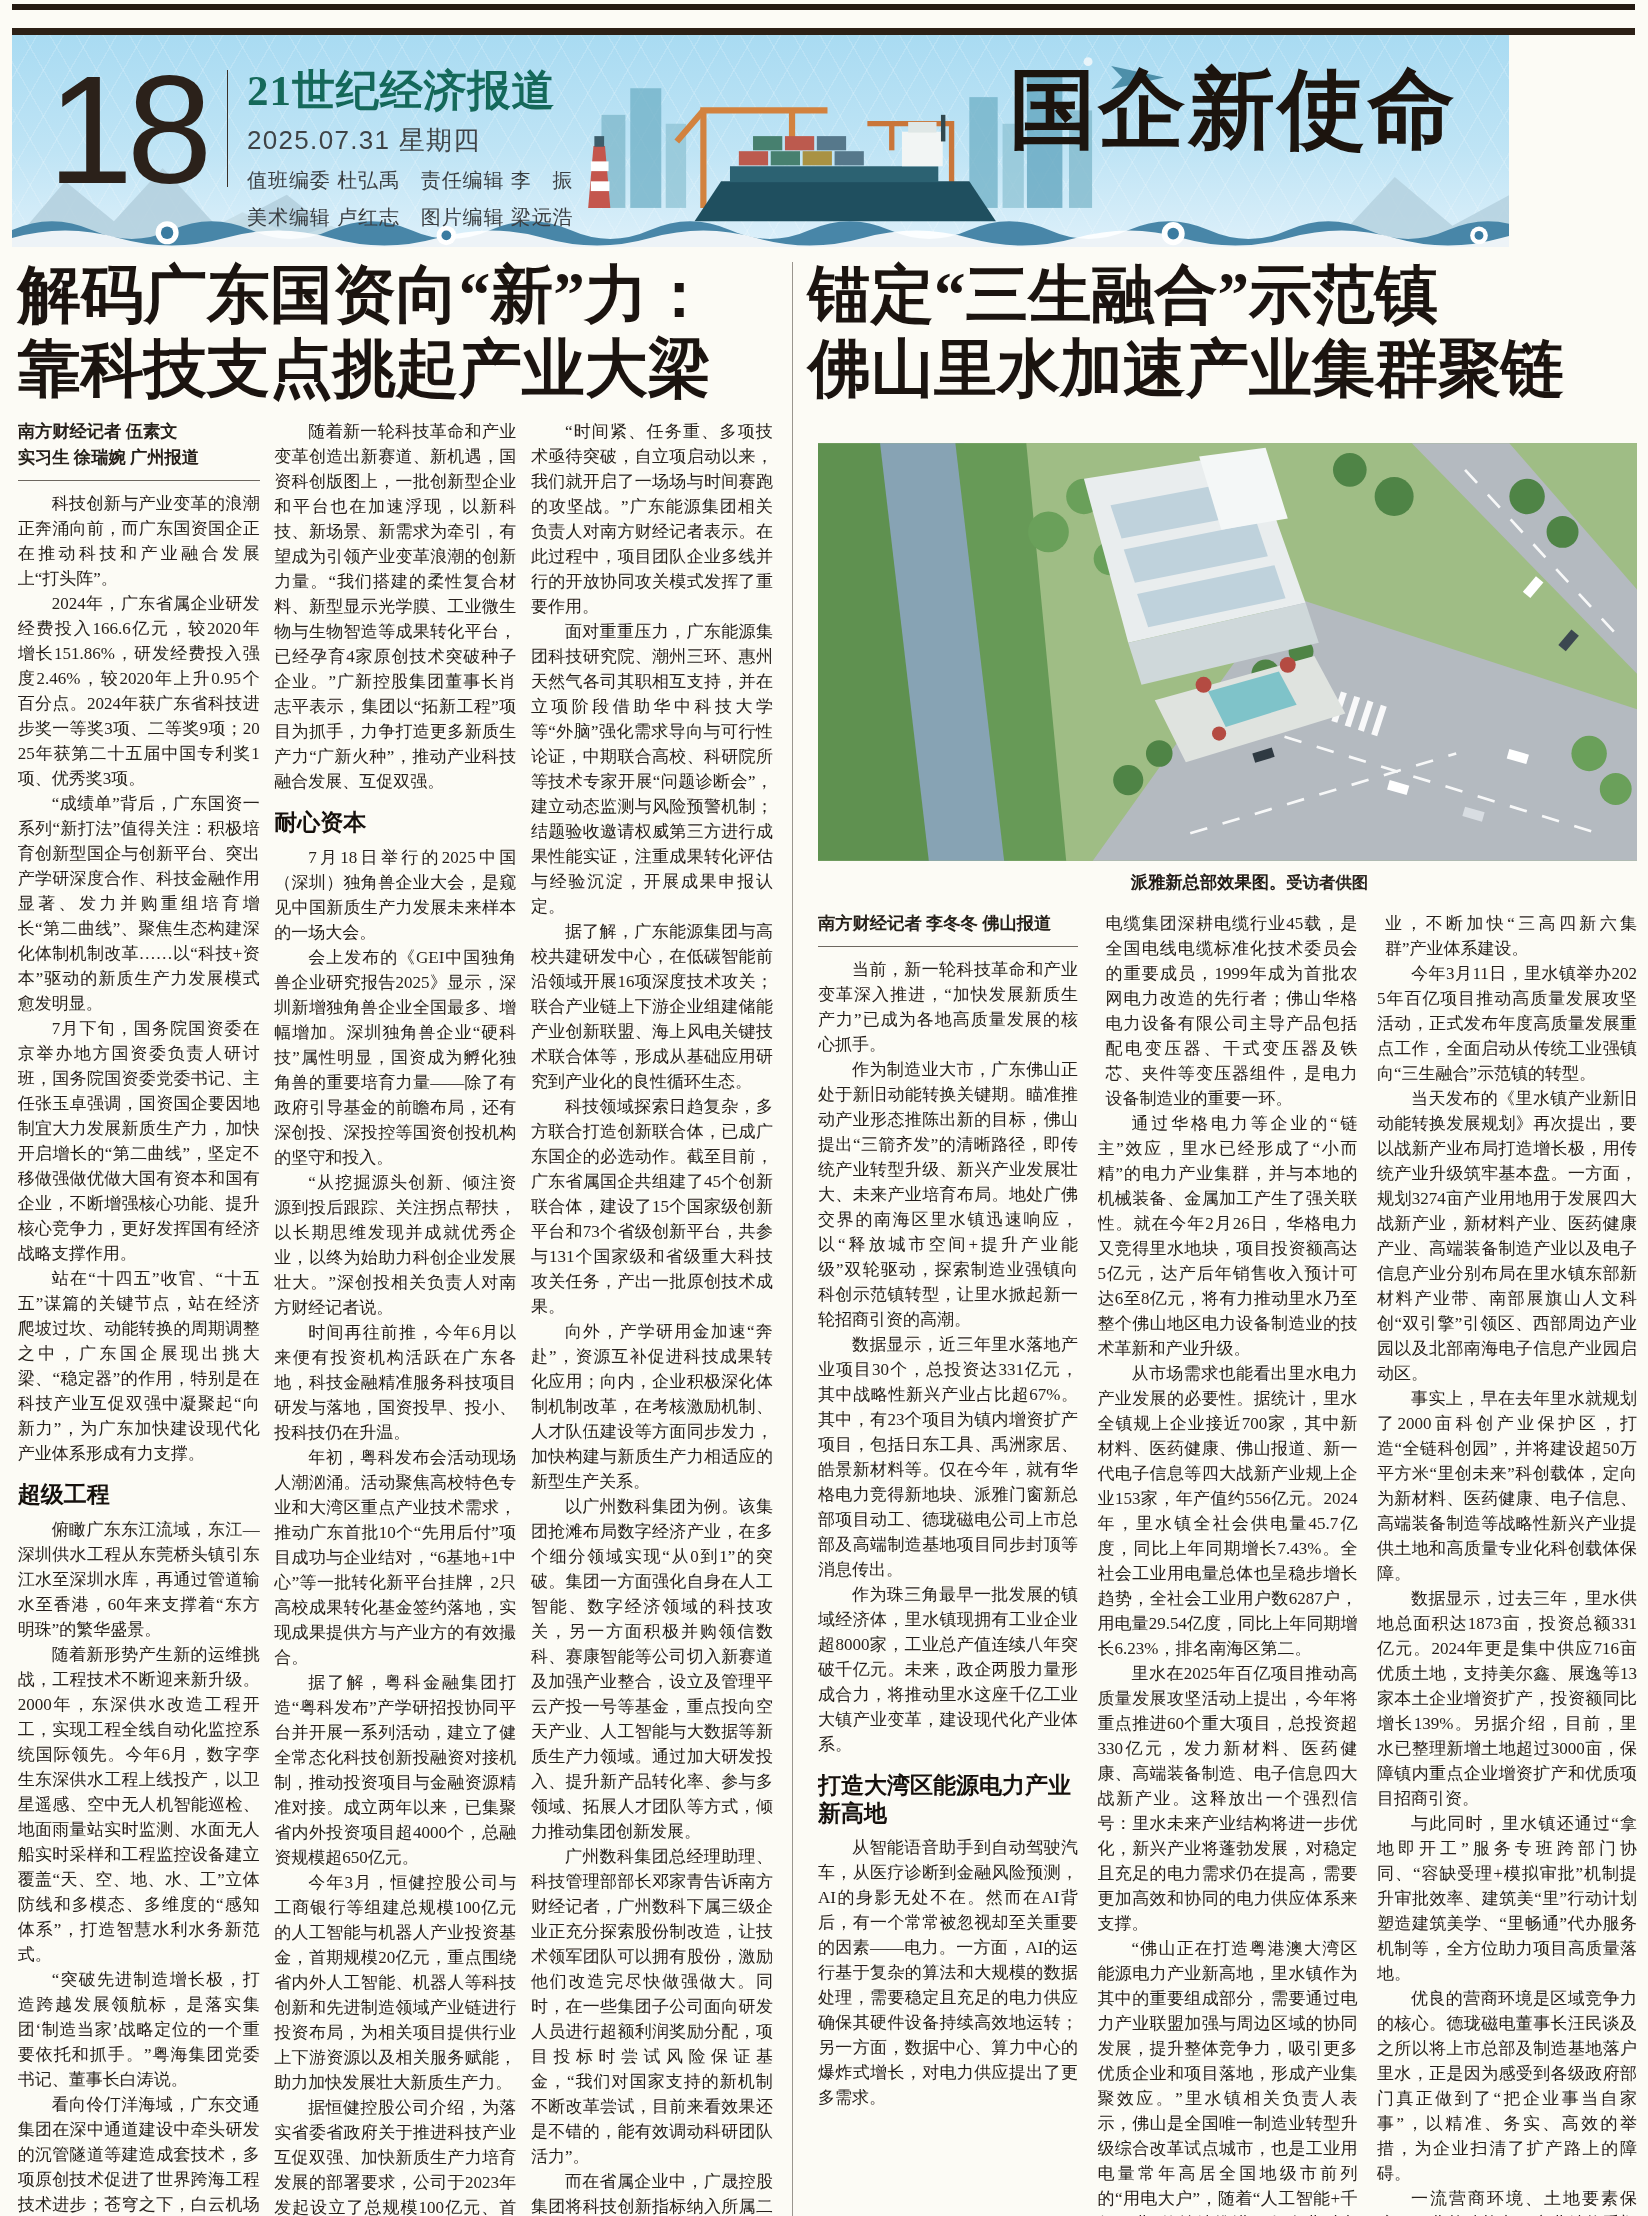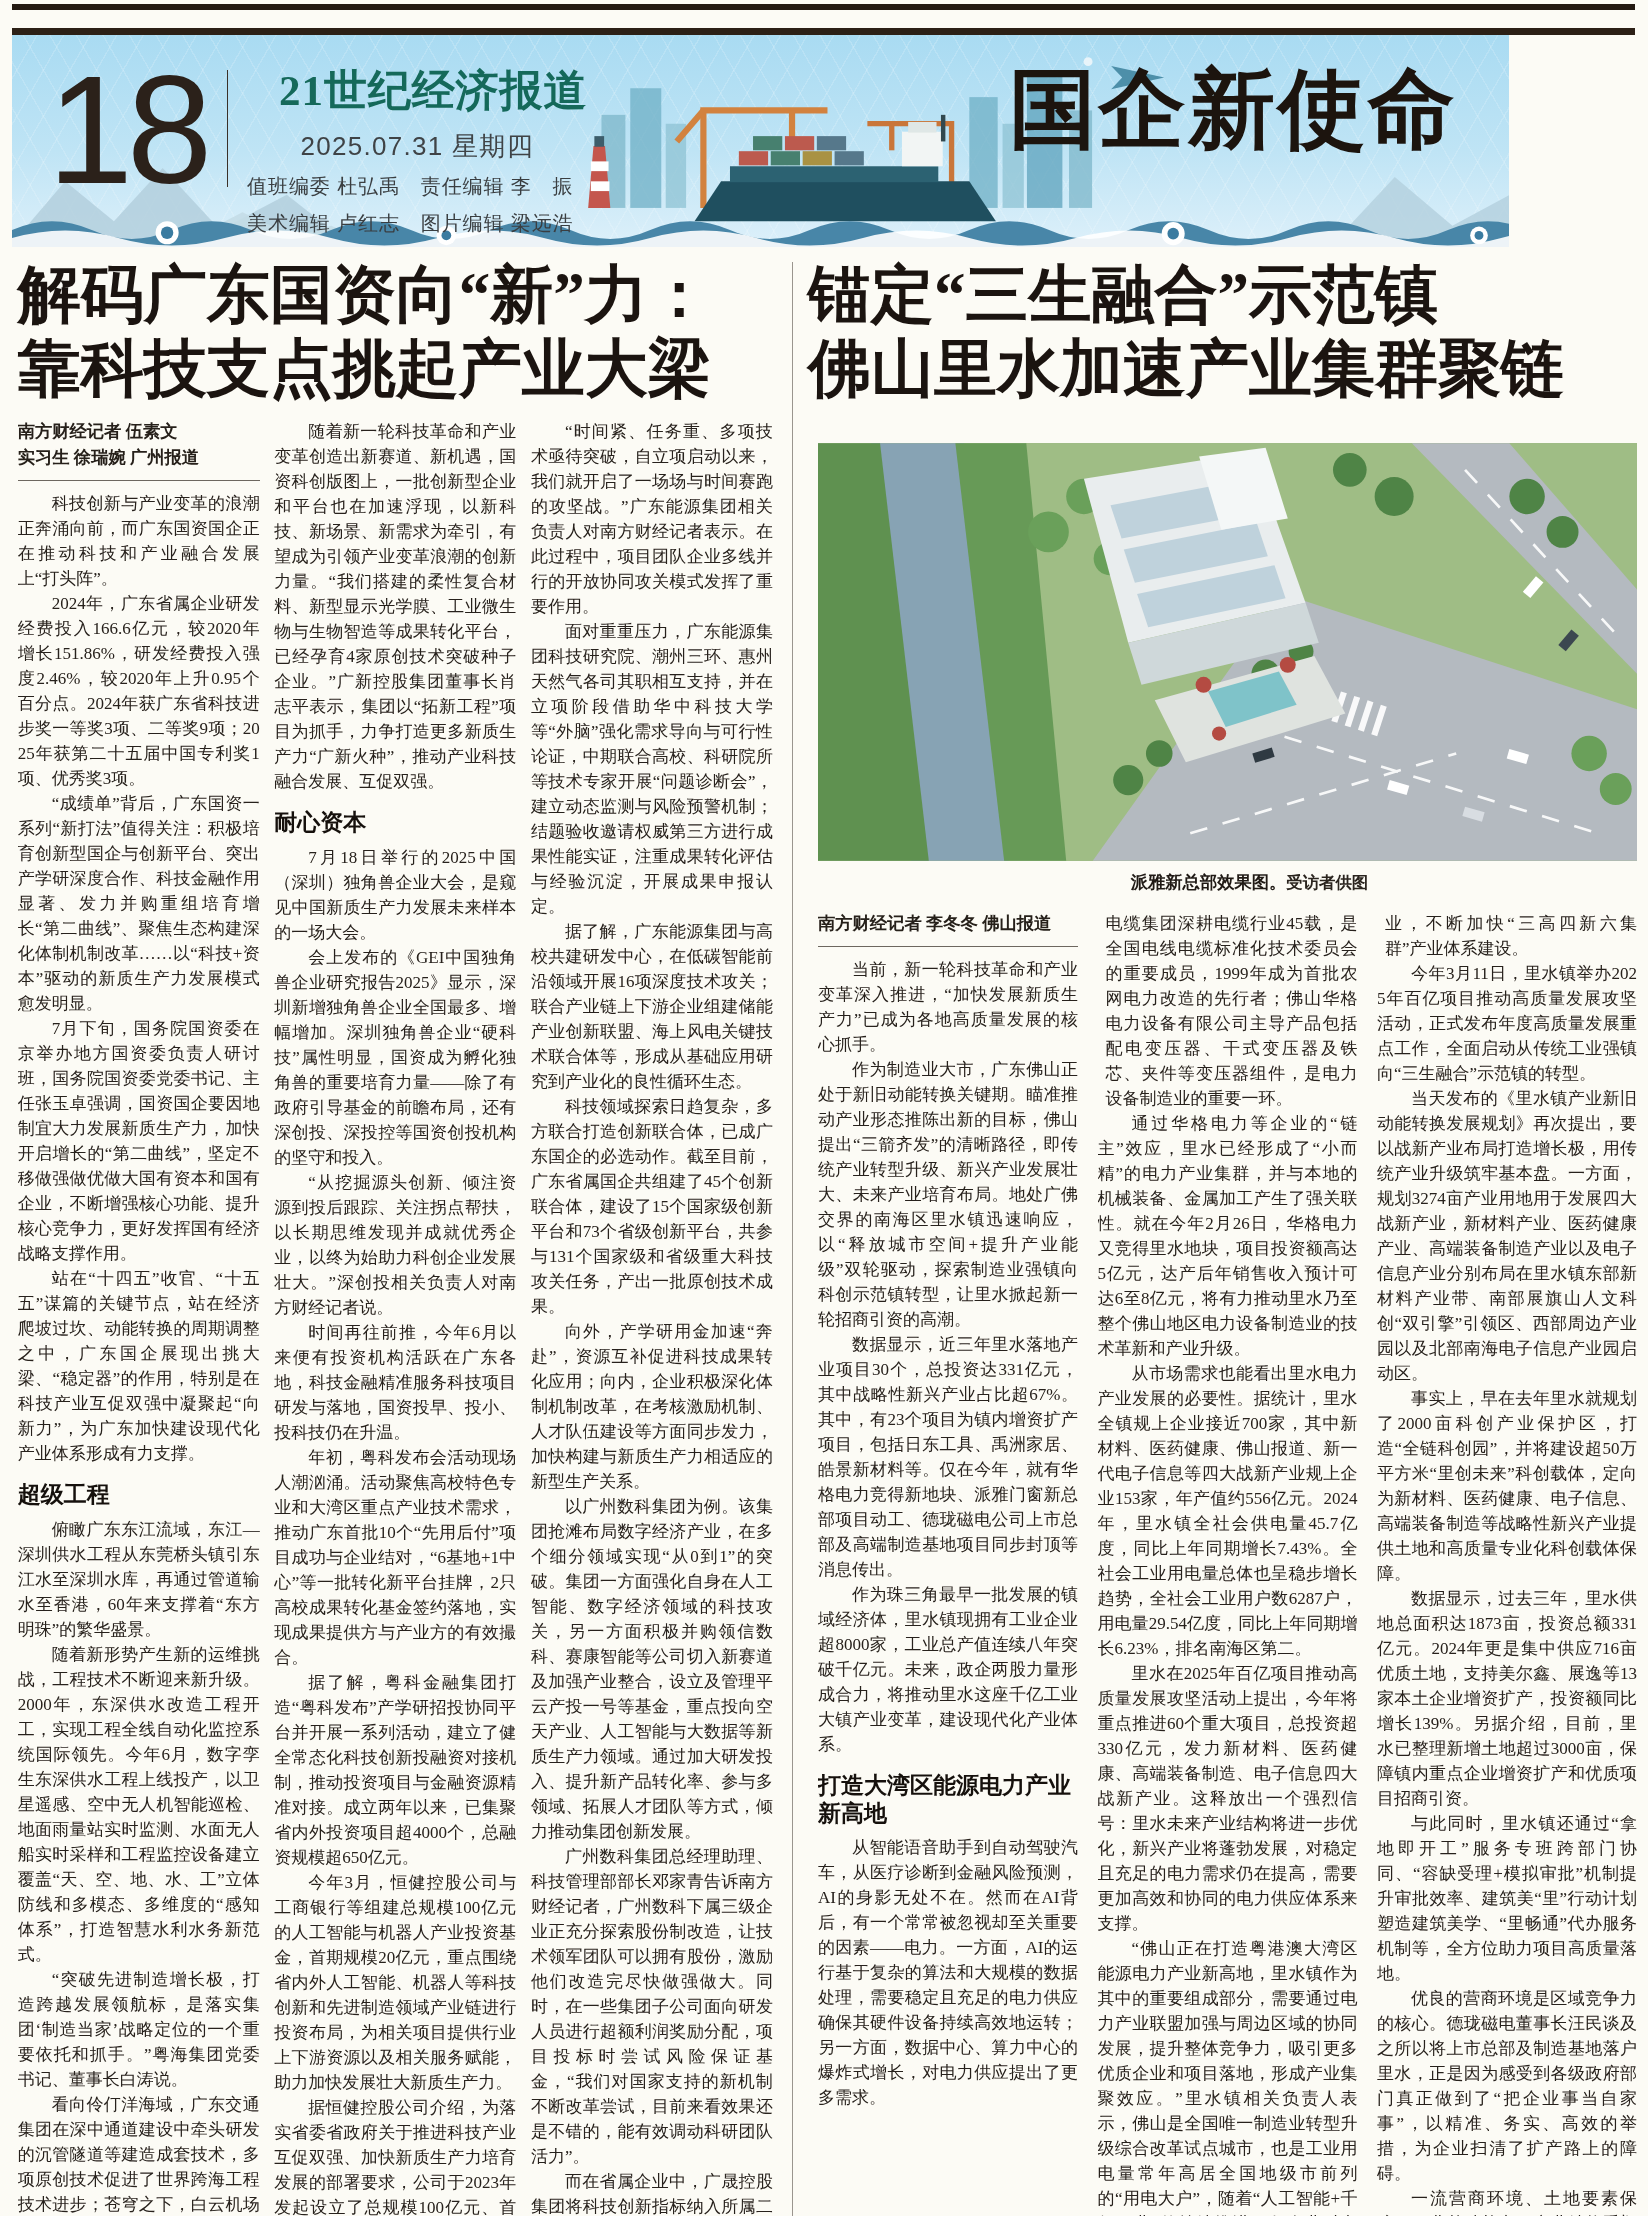--- a/index.html
+++ b/index.html
@@ -13,23 +13,23 @@
           background:
             repeating-linear-gradient(60deg, rgba(255,255,255,.16) 0 1.3px, rgba(255,255,255,0) 1.3px 23px),
             repeating-linear-gradient(-60deg, rgba(255,255,255,.16) 0 1.3px, rgba(255,255,255,0) 1.3px 23px),
             linear-gradient(180deg,#a9dbf2 0%,#bfe4f5 55%,#ddf0fa 100%);}
   .banner svg{position:absolute;left:0;top:0;}
   .masthead{position:absolute;left:35px;top:29px;display:flex;align-items:flex-start;}
   .page-number{font-family:"Liberation Sans","DejaVu Sans",sans-serif;font-weight:400;
                font-size:154px;line-height:133px;letter-spacing:-6.2px;color:#2b211a;}
   .masthead-divider{width:1.8px;height:117px;background:#3a3028;margin:6.2px 18.6px 0 20.4px;}
   .masthead-text{padding-top:2.7px;}
-  .paper-name{font-size:43px;font-weight:700;color:#15695a;letter-spacing:0.9px;line-height:48px;margin-left:32px;}
+  .paper-name{font-size:43px;font-weight:700;color:#15695a;letter-spacing:0.9px;line-height:48px;}
   .paper-date{font-family:"Liberation Sans","DejaVu Sans",sans-serif;font-weight:400;
-              font-size:26px;color:#3f4346;margin-top:14px;letter-spacing:1.3px;text-align:center;}
+              font-size:26px;color:#3f4346;margin-top:8px;letter-spacing:1.3px;}
   .editors{font-family:"Liberation Sans","DejaVu Sans",sans-serif;font-weight:400;
            font-size:20px;color:#3a3e41;margin-top:9.8px;letter-spacing:0.9px;}
   .section-title{position:absolute;right:52px;top:26px;font-size:87px;font-weight:700;
                  color:#1c140e;letter-spacing:2.7px;line-height:98px;}
   
   .headline{position:absolute;font-weight:700;color:#1b1410;letter-spacing:0;}
   .headline .hl-line{font-size:63px;line-height:74px;white-space:nowrap;}
   .hl-left{left:17.7px;top:258px;width:762px;}
   .hl-right{left:808px;top:258px;width:833px;}
   

